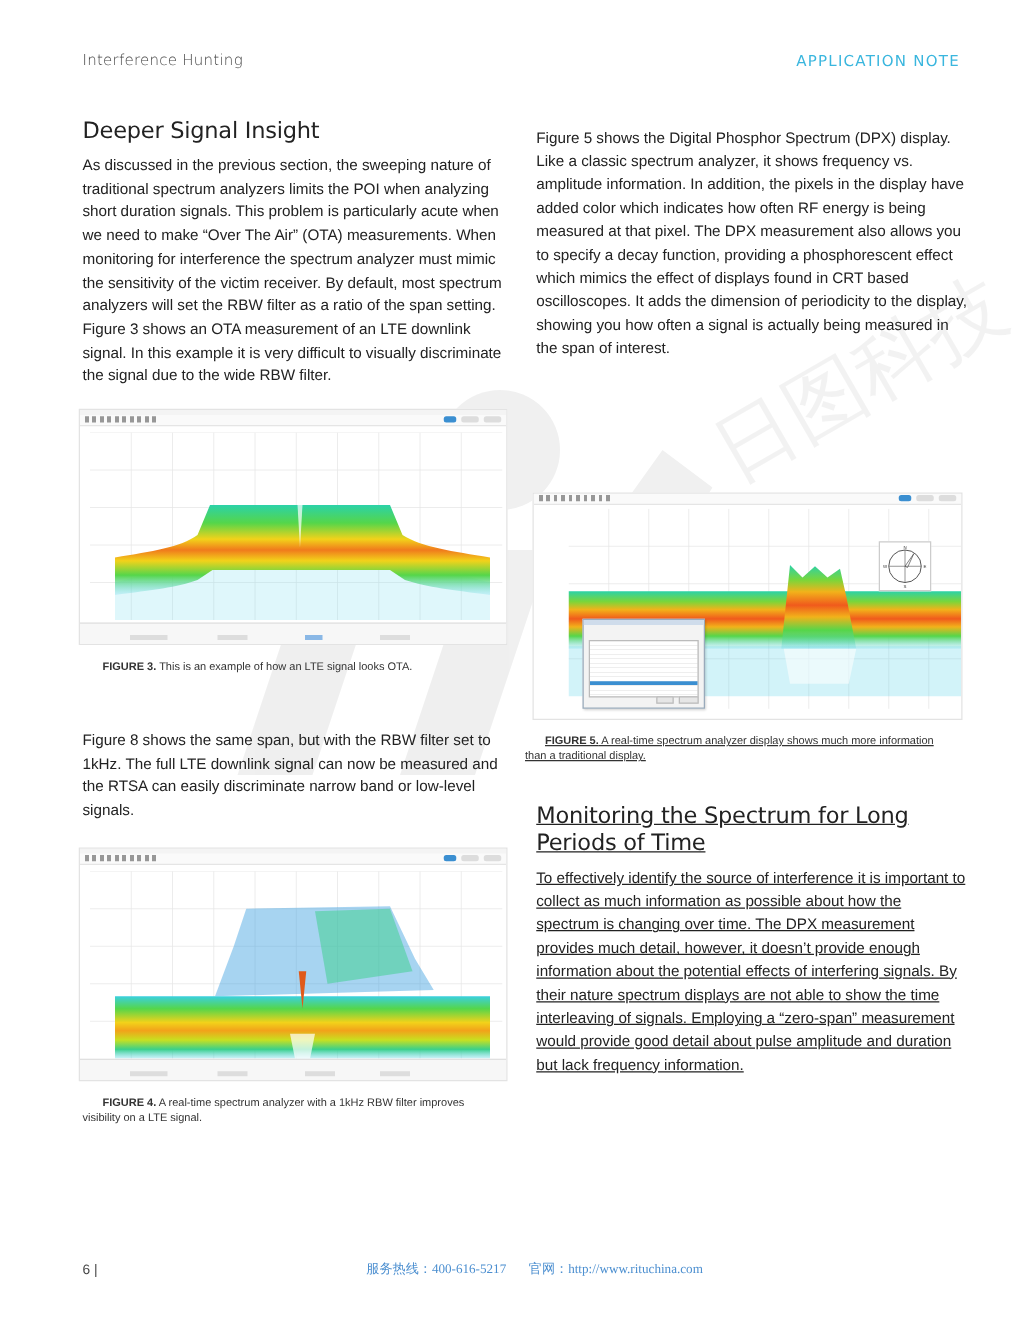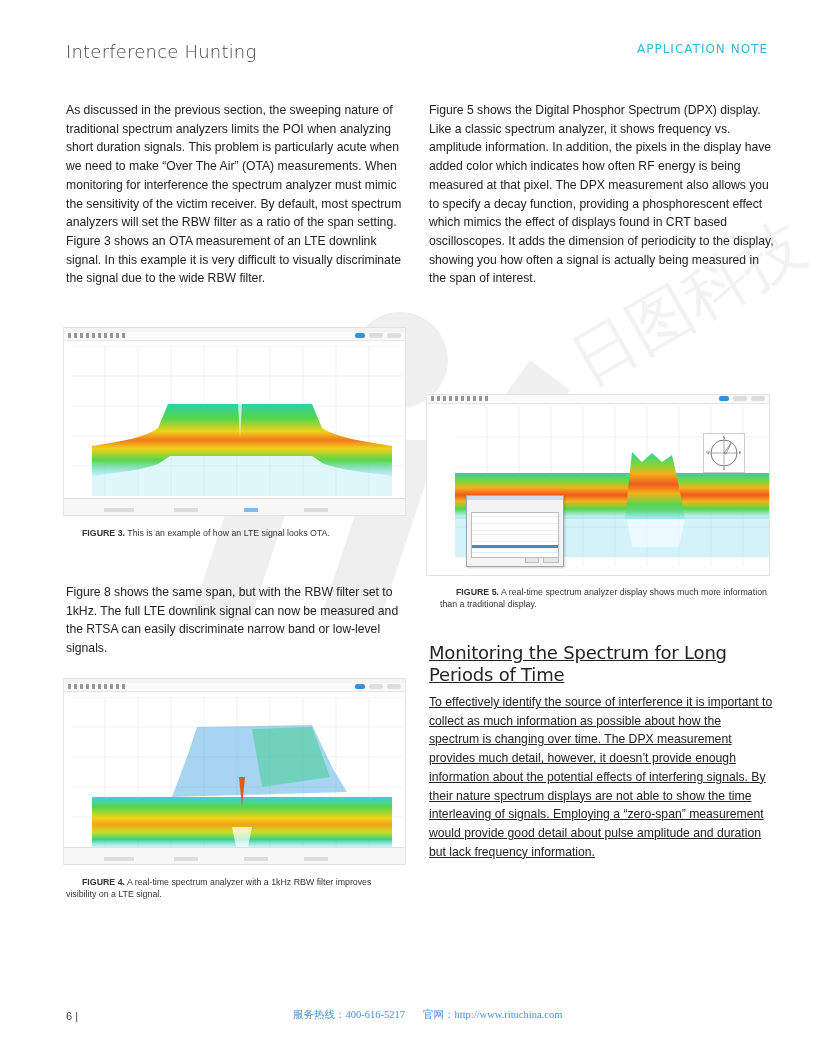--- a/index.html
+++ b/index.html
@@ -1,17 +1,17 @@
 <!DOCTYPE html>
 <html><head>
 <meta charset="utf-8">
 <style>
   html,body{margin:0;padding:0;background:#fff;}
   body{width:816px;height:1056px;position:relative;overflow:hidden;font-family:"Liberation Sans",sans-serif;color:#222;}
-  .hdr-left{position:absolute;left:66px;top:41px;font-size:18px;color:#444;letter-spacing:0.2px;font-family:"DejaVu Sans",sans-serif;font-weight:300;}
+  .hdr-left{position:absolute;left:66px;top:41px;font-size:12px;color:#444;letter-spacing:0.2px;font-family:"DejaVu Sans",sans-serif;font-weight:300;}
   .hdr-right{position:absolute;right:48px;top:42px;font-size:12px;color:#3ab6de;letter-spacing:1px;font-family:"DejaVu Sans",sans-serif;}
   .col{position:absolute;width:345px;}
   h2{font-family:"DejaVu Sans",sans-serif;font-weight:normal;font-size:18px;color:#222;margin:0;line-height:22px;letter-spacing:-0.2px;}
   p.body{font-size:12.2px;line-height:18.7px;margin:0;color:#222;}
   .cap{font-size:8.8px;line-height:12px;color:#333;}
   .cap b{font-weight:bold;padding-left:16px;}
   .shot{position:absolute;background:#fff;border:1px solid #e3e3e3;overflow:hidden;}
   .menubar{position:absolute;left:0;right:0;top:0;height:4px;background:#f4f4f4;}
   .toolbar{position:absolute;left:0;right:0;top:4px;height:8px;background:#fafafa;border-bottom:1px solid #e5e5e5;}
   .toolbar .btn{position:absolute;top:1px;height:5px;border-radius:2px;}
@@ -36,20 +36,21 @@
     <polygon points="170,320 230,140 290,140 230,320"></polygon>
     <polygon points="280,200 380,60 420,90 330,230"></polygon>
   </g>
 </svg>
 <div class="wm" style="left:560px;top:260px;font-size:64px;color:rgba(0,0,0,0.05);transform:rotate(-30deg);font-family:'DejaVu Sans',sans-serif;">日图科技</div>
 
 <div class="hdr-left">Interference Hunting</div>
 <div class="hdr-right">APPLICATION NOTE</div>
 
 <div class="col" style="left:66px;top:94px;">
+  <h2>Deeper Signal Insight</h2>
   <p class="body" style="margin-top:7px;">As discussed in the previous section, the sweeping nature of traditional spectrum analyzers limits the POI when analyzing short duration signals.  This problem is particularly acute when we need to make “Over The Air” (OTA) measurements. When monitoring for interference the spectrum analyzer must mimic the sensitivity of the victim receiver.  By default, most spectrum analyzers will set the RBW filter as a ratio of the span setting. Figure 3 shows an OTA measurement of an LTE downlink signal.  In this example it is very difficult to visually discriminate the signal due to the wide RBW filter.</p>
 </div>
 
 <div class="shot" style="left:63px;top:327px;width:341px;height:187px;">
   <div class="menubar"></div>
   <div class="toolbar">
     <div class="tb-icons"></div>
     <div class="btn tb-blue" style="right:40px;width:10px;"></div>
     <div class="btn tb-grey" style="right:22px;width:14px;"></div>
     <div class="btn tb-grey" style="right:4px;width:14px;"></div>
@@ -216,21 +217,21 @@
   <div style="position:absolute;left:39px;top:100px;width:96px;height:70px;background:#f3f3f3;border:1px solid #9ab;box-shadow:1px 1px 2px rgba(0,0,0,.2);">
     <div style="height:4px;background:#cfdceb;"></div>
     <div style="position:absolute;left:4px;top:16px;width:86px;height:44px;background:repeating-linear-gradient(180deg,#fff 0 3px,#eee 3px 3.6px);border:1px solid #bbb;">
       <div style="position:absolute;left:0;right:0;top:32px;height:3px;background:#3b8fd1;"></div>
     </div>
     <div style="position:absolute;right:24px;bottom:3px;width:12px;height:4px;background:#e6e6e6;border:1px solid #bbb;"></div>
     <div style="position:absolute;right:4px;bottom:3px;width:14px;height:4px;background:#e6e6e6;border:1px solid #bbb;"></div>
   </div>
 </div>
 
-<div class="cap" style="position:absolute;left:440px;top:586px;width:340px;">
+<div class="cap" style="position:absolute;left:420px;top:586px;width:340px;text-decoration:underline;">
   <b>FIGURE 5.</b><span> A real-time spectrum analyzer display shows much more information than a traditional display.</span>
 </div>
 
 <div class="col" style="left:429px;top:642px;width:345px;text-decoration:underline;">
   <h2 style="width:300px;">Monitoring the Spectrum for Long Periods of Time</h2>
   <p class="body" style="margin-top:7px;">To effectively identify the source of interference it is important to collect as much information as possible about how the spectrum is changing over time.  The DPX measurement provides much detail, however, it doesn’t provide enough information about the potential effects of interfering signals. By their nature spectrum displays are not able to show the time interleaving of signals. Employing a “zero-span” measurement would provide good detail about pulse amplitude and duration but lack frequency information.</p>
 </div>
 
 <div class="footer-num">6  |</div>
 <div class="footer-c">

